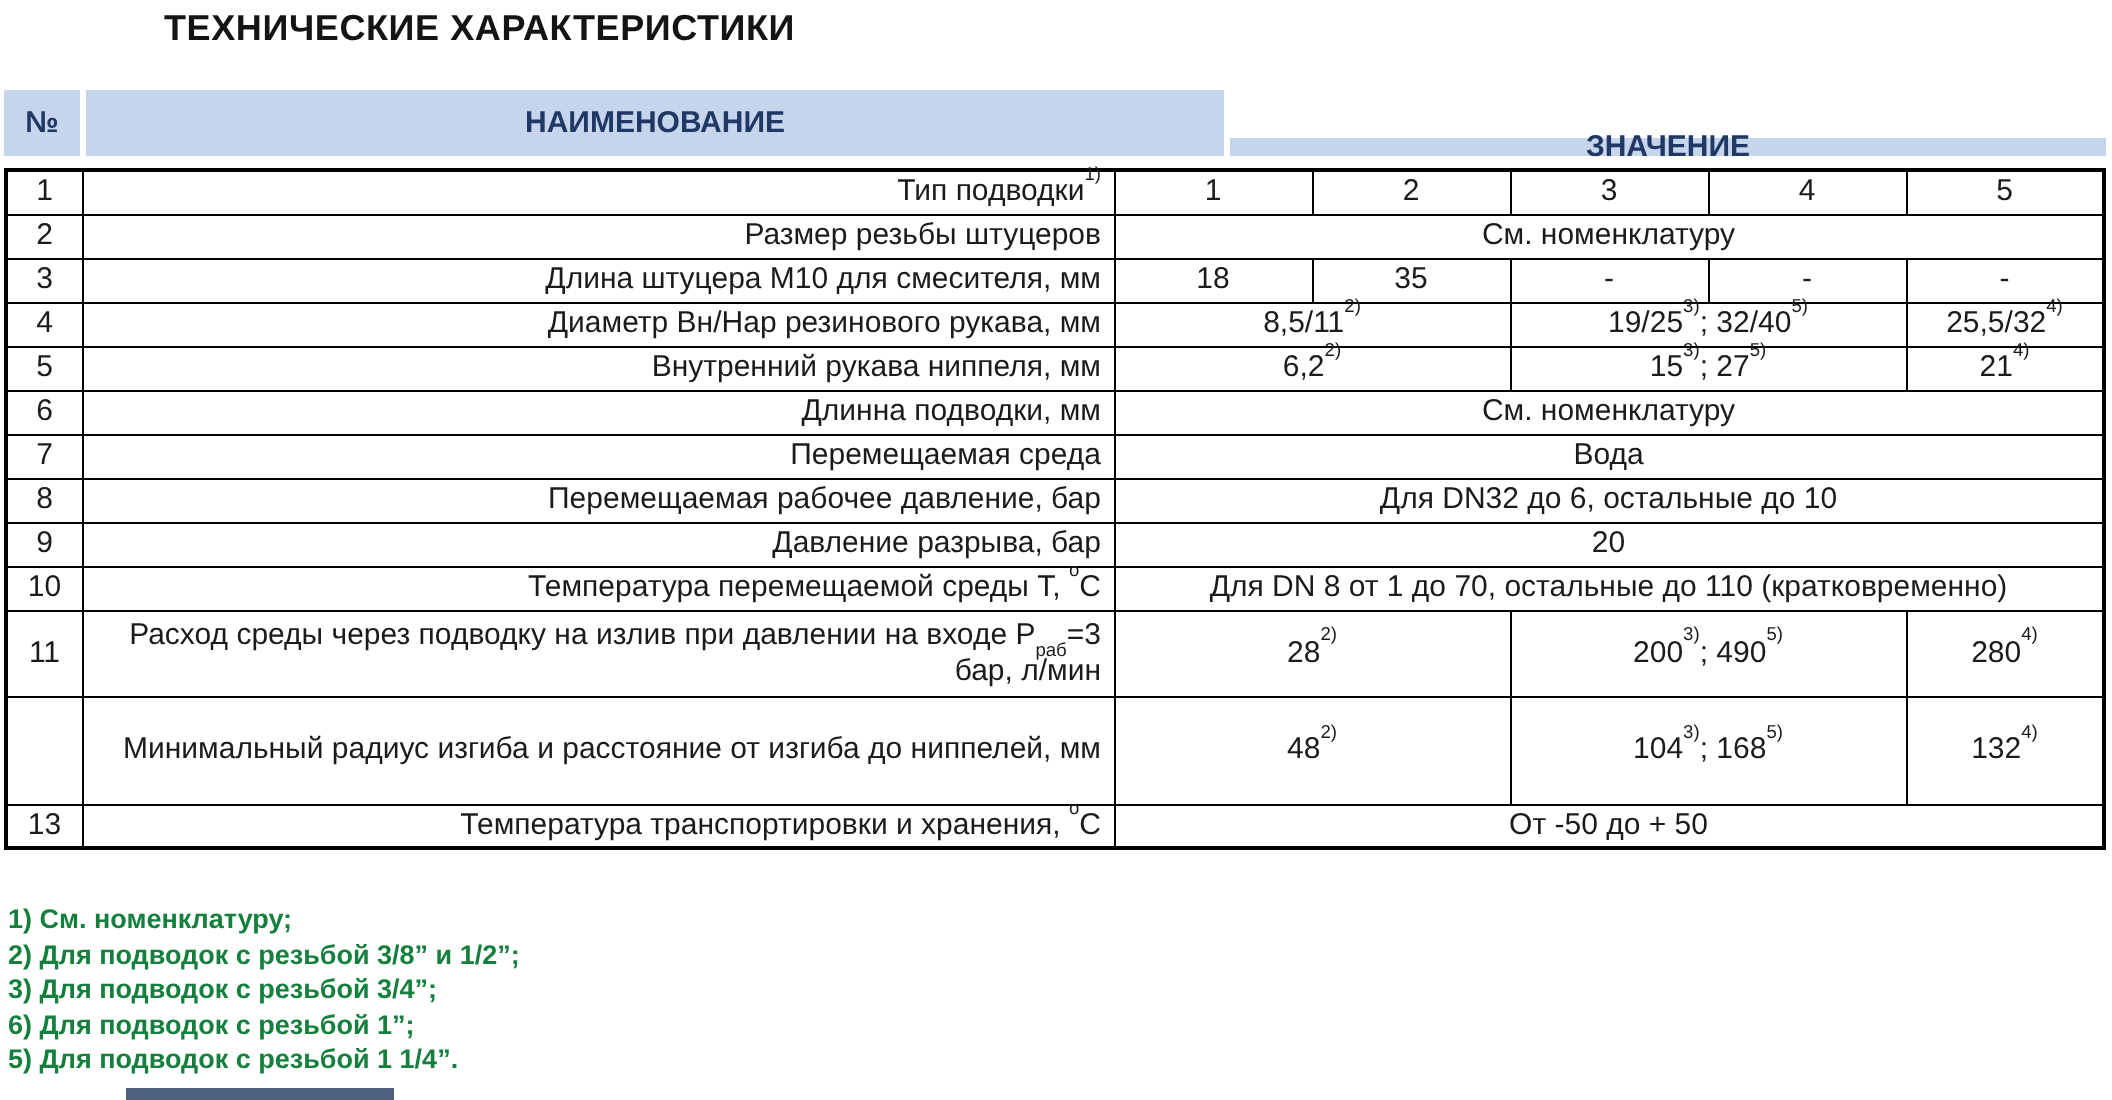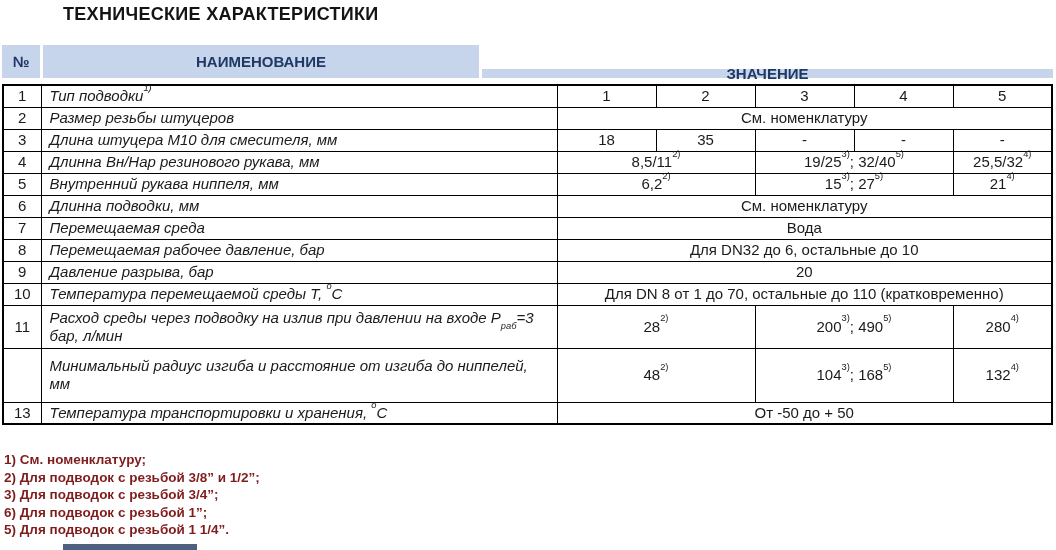--- a/index.html
+++ b/index.html
@@ -6,61 +6,61 @@
   html,body { background:#fff; }
   .page {
     position:relative;
     width:1056px; height:550px;
     background:#ffffff;
     font-family:"Liberation Sans", sans-serif;
     color:#1b1b1b;
     overflow:hidden;
   }
   .title {
-    position:absolute; left:63px; top:4px;
+    position:absolute; left:82px; top:4px;
     font-size:18px; font-weight:bold; color:#141414;
     letter-spacing:0.3px;
   }
   
   .thead-strip {
     position:absolute; left:2px; top:45px; width:1051px; height:33px;
     display:flex; gap:3px;
   }
   .thead-cell {
     background:#c6d5ec; color:#1f3864;
     font-weight:bold; font-size:15px;
     display:flex; align-items:center; justify-content:center;
   }
   .thead-num  { width:38px; }
-  .thead-name { width:436px; }
+  .thead-name { width:569px; }
   .thead-val  { flex:1;margin-top:24px; }
   
   table.body {
     position:absolute; left:2px; top:84px;
     width:1051px; border-collapse:collapse; table-layout:fixed;
     border:2px solid #000;
   }
   table.body td {
     border:1px solid #000;
     font-size:15px; line-height:18px;
     padding:1px 4px;
     height:22px;
     vertical-align:middle;
   }
   table.body td.num  { text-align:center; }
-  table.body td.name { text-align:left; padding-left:8px; padding-right:6px;font-style:italic; }
+  table.body td.name { text-align:right; padding-left:8px; padding-right:6px; }
   table.body td.val  { text-align:center; }
   table.body tr:nth-child(11) td { height:43px; }
   table.body tr:nth-child(12) td { height:54px; }
   sup { font-size:62%; line-height:0; position:relative; top:-0.45em; }
   sub { font-size:62%; line-height:0; position:relative; top:0.25em; }
   
   .footnotes {
     position:absolute; left:4px; top:451px;
-    font-size:13.5px; font-weight:bold; color:#7f1d1d;
+    font-size:13.5px; font-weight:bold; color:#15803d;
     line-height:17.6px;
   }
   
   .cutoff-bar {
     position:absolute; left:63px; bottom:0; width:134px; height:6px;
     background:#2e4466; opacity:0.85;
   }
 </style>
 </head>
 <body>
@@ -104,21 +104,21 @@
           <td class="num">3</td>
           <td class="name">Длина штуцера М10 для смесителя, мм</td>
           <td class="val">18</td>
           <td class="val">35</td>
           <td class="val">-</td>
           <td class="val">-</td>
           <td class="val">-</td>
         </tr>
         <tr>
           <td class="num">4</td>
-          <td class="name">Длинна Вн/Нар резинового рукава, мм</td>
+          <td class="name">Диаметр Вн/Нар резинового рукава, мм</td>
           <td class="val" colspan="2">8,5/11<sup>2)</sup></td>
           <td class="val" colspan="2">19/25<sup>3)</sup>; 32/40<sup>5)</sup></td>
           <td class="val">25,5/32<sup>4)</sup></td>
         </tr>
         <tr>
           <td class="num">5</td>
           <td class="name">Внутренний рукава ниппеля, мм</td>
           <td class="val" colspan="2">6,2<sup>2)</sup></td>
           <td class="val" colspan="2">15<sup>3)</sup>; 27<sup>5)</sup></td>
           <td class="val">21<sup>4)</sup></td>

